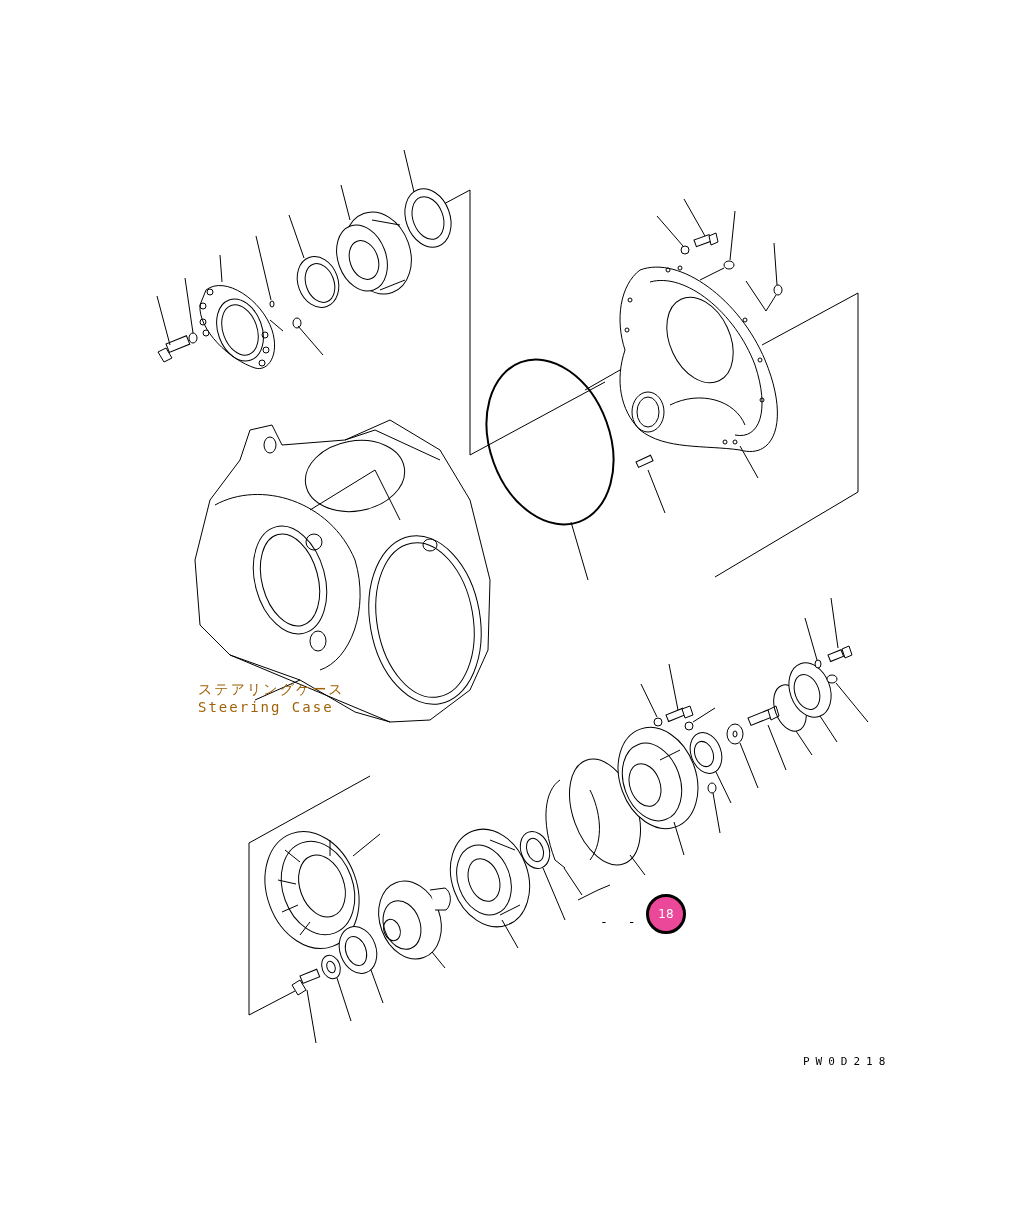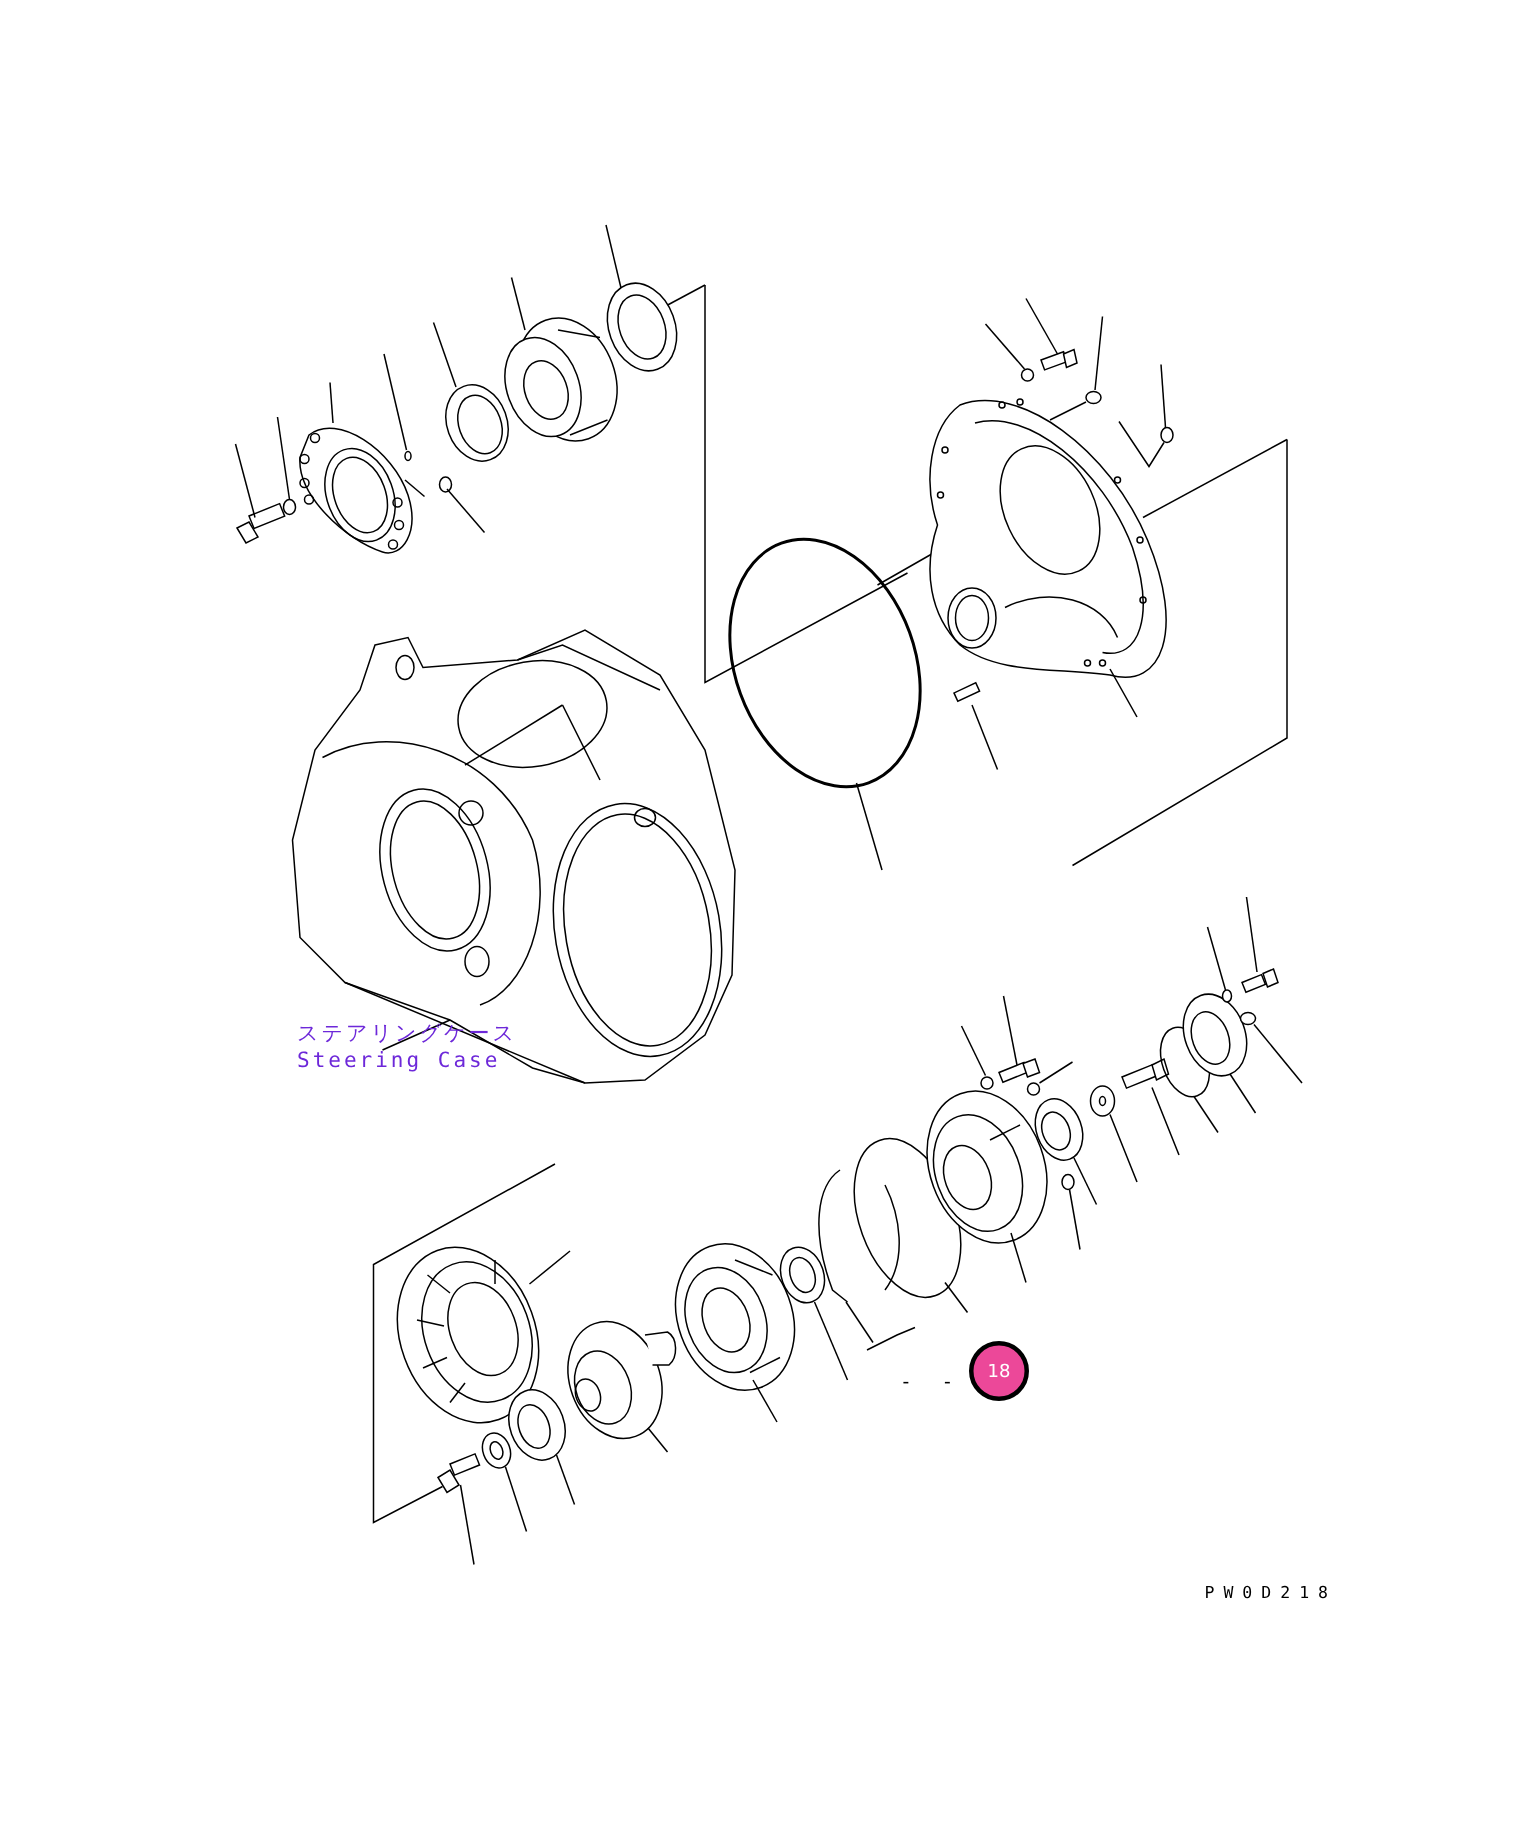--- a/index.html
+++ b/index.html
@@ -1,21 +1,21 @@
 <!DOCTYPE html>
 <html><head>
 <meta charset="utf-8">
 <style>
   html, body { margin: 0; padding: 0; background: #ffffff; }
   body { width: 1021px; height: 1215px; position: relative; overflow: hidden; font-family: "DejaVu Sans Mono", monospace; }
   #diagram { position: absolute; left: 0; top: 0; width: 1021px; height: 1215px; }
   .ln { stroke: #000; stroke-width: 1; fill: none; }
   .lnb { stroke: #000; stroke-width: 2; fill: none; }
   .part { stroke: #000; stroke-width: 1; fill: #fff; }
-  .caption { position: absolute; left: 198px; top: 680px; font-size: 14px; line-height: 18px; color: #6d28d9; letter-spacing: 2px; white-space: pre; }
+  .caption { position: absolute; left: 198px; top: 680px; font-size: 14px; line-height: 18px; color: #a16207; letter-spacing: 2px; white-space: pre; }
   .drawing-code { position: absolute; left: 803px; top: 1055px; font-size: 11px; color: #000; letter-spacing: 6px; }
   .callout-dash { position: absolute; left: 600px; top: 914px; font-size: 13px; color: #000; letter-spacing: 6px; }
   .callout-badge { position: absolute; left: 646px; top: 894px; width: 34px; height: 34px; border-radius: 50%; background: #ec4899; border: 3px solid #000; color: #fff; font-family: "DejaVu Sans", sans-serif; font-size: 12px; display: flex; align-items: center; justify-content: center; cursor: pointer; }
 </style>
 </head>
 <body>
 
 <svg id="diagram" viewBox="0 0 1021 1215" xmlns="http://www.w3.org/2000/svg">
 
   <g>

